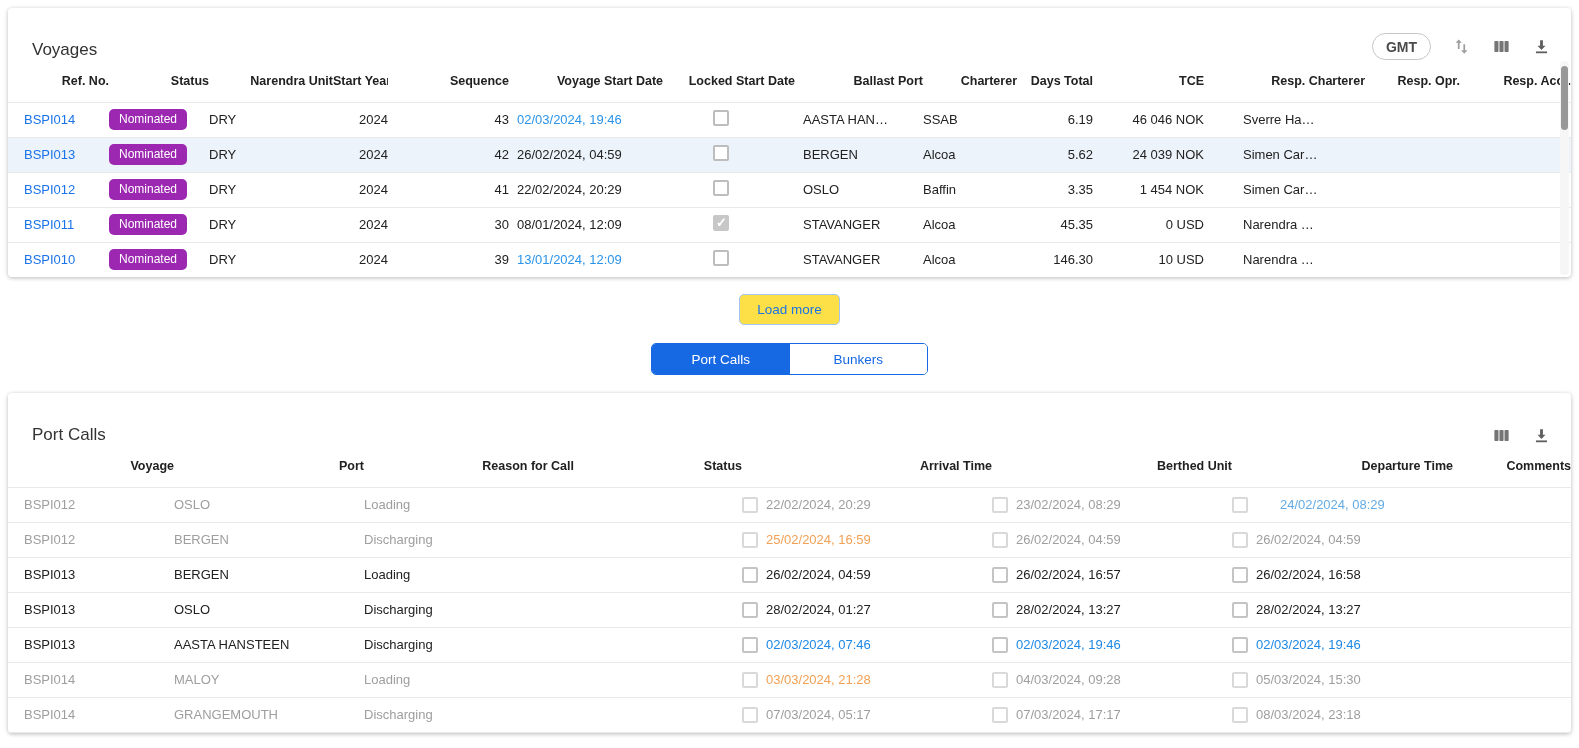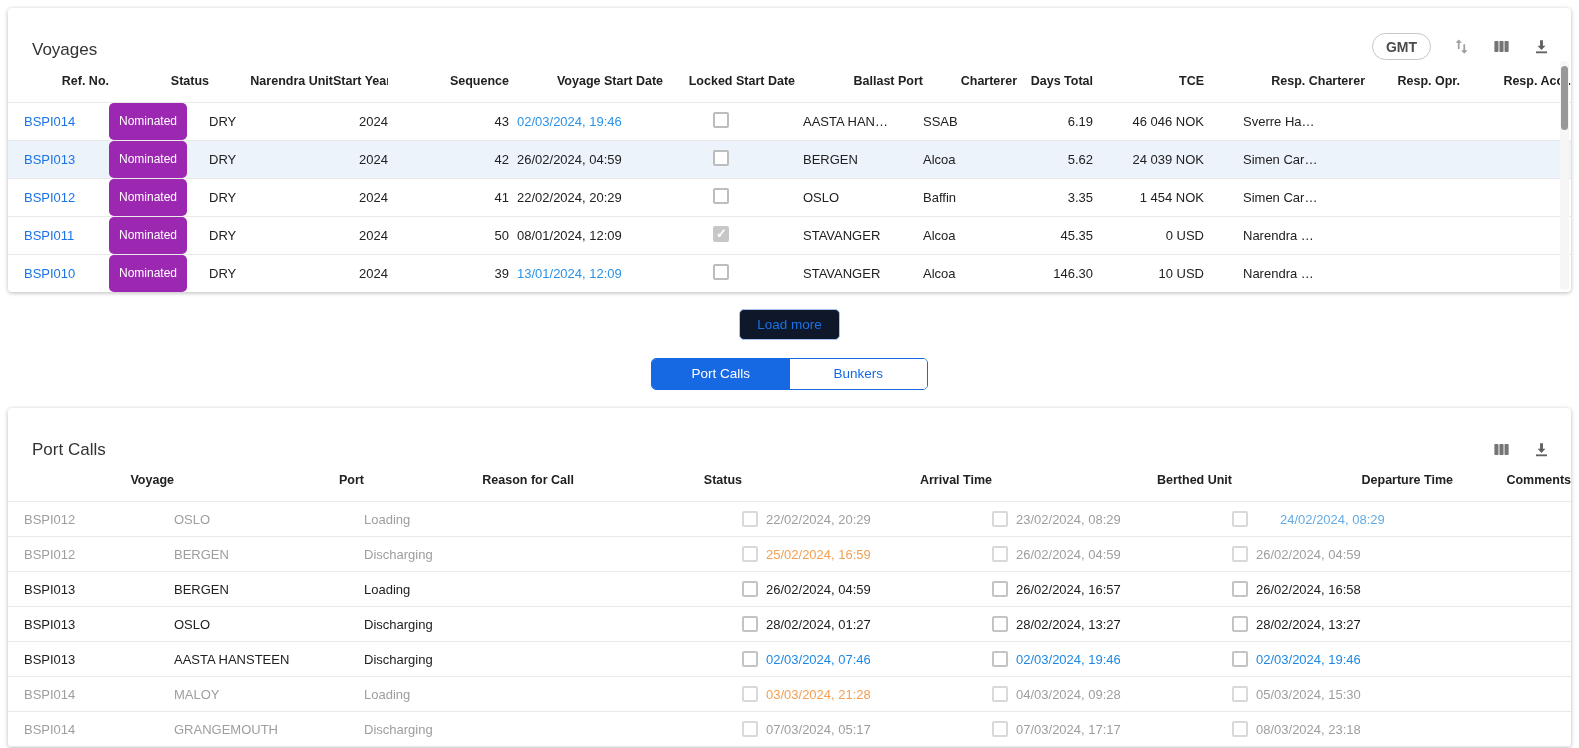--- a/index.html
+++ b/index.html
@@ -23,36 +23,36 @@
   td { font-size: 13px; height: 35px; vertical-align: middle; border-top: 1px solid #e9e9e9;
     white-space: nowrap; overflow: hidden; text-overflow: ellipsis; }
   th.r, td.r { text-align: right; }
   .pad1 { padding-left: 16px; }
   th.resp1, td.resp1 { padding-left: 39px; }
   tr.sel td { background: var(--row-highlight); }
 
   a.ref-link { color: var(--link-blue); text-decoration: none; cursor: pointer; }
   .vdate-blue { color: var(--date-blue); cursor: pointer; }
   .badge { display: inline-block; background: var(--badge-purple); color: #fff;
-    font-size: 12px; line-height: 21px; padding: 8px 10px; border-radius: 5px; }
+    font-size: 12px; line-height: 21px; padding: 0 10px; border-radius: 5px; }
 
   .cb { width: 16px; height: 16px; border: 2px solid #bdbdbd; border-radius: 2px;
     background: #fff; display: inline-block; flex: 0 0 16px; cursor: pointer; position: relative; }
   .cb.checked { background: #c7c7c7; border-color: #c7c7c7; }
   .cb.checked::after { content: "✓"; position: absolute; left: 1px; top: -2px;
     color: #fff; font-size: 13px; font-weight: bold; }
   td.lock { padding-left: 50px; }
 
   .vscroll { position: absolute; top: 53px; right: 2px; bottom: 2px; width: 9px;
     background: #f6f6f6; border-radius: 4px; }
   .vthumb { position: absolute; top: 5px; left: 1px; width: 7px; height: 64px;
     background: #989898; border-radius: 4px; cursor: pointer; }
 
   .mid { text-align: center; }
-  .load-more { margin: 17px auto 18px; height: 31px; padding: 0 17px; background: #0f172a;
+  .load-more { margin: 17px auto 18px; height: 31px; padding: 0 17px; background: #fde047;
     border: 1px solid #a5c4ef; border-radius: 5px; color: var(--link-blue);
     font-size: 13.5px; cursor: pointer; font-family: inherit; display: inline-block; }
   .tab-group { width: 277px; height: 32px; margin: 0 auto 18px; display: flex;
     border: 1px solid var(--tab-blue); border-radius: 5px; overflow: hidden; }
   .tab { flex: 1; border: none; background: #fff; color: var(--tab-blue);
     font-size: 13.5px; font-weight: 500; cursor: pointer; font-family: inherit; }
   .tab.active { background: var(--tab-blue); color: #fff; }
 
   .pc tbody td { color: #212121; }
   tr.muted td { color: var(--muted-text); }
@@ -178,21 +178,21 @@
         <td class="r">1 454 NOK</td>
         <td class="resp1">Simen Car…</td>
         <td></td>
         <td></td>
       </tr>
       <tr>
         <td class="pad1"><a class="ref-link">BSPI011</a></td>
         <td><span class="badge">Nominated</span></td>
         <td>DRY</td>
         <td class="r">2024</td>
-        <td class="r">50</td>
+        <td class="r">30</td>
         <td style="padding-left:8px"><span>08/01/2024, 12:09</span></td>
         <td class="lock"><span class="cb checked"></span></td>
         <td style="padding-left:8px">STAVANGER</td>
         <td>Alcoa</td>
         <td class="r">45.35</td>
         <td class="r">0 USD</td>
         <td class="resp1">Narendra …</td>
         <td></td>
         <td></td>
       </tr>

